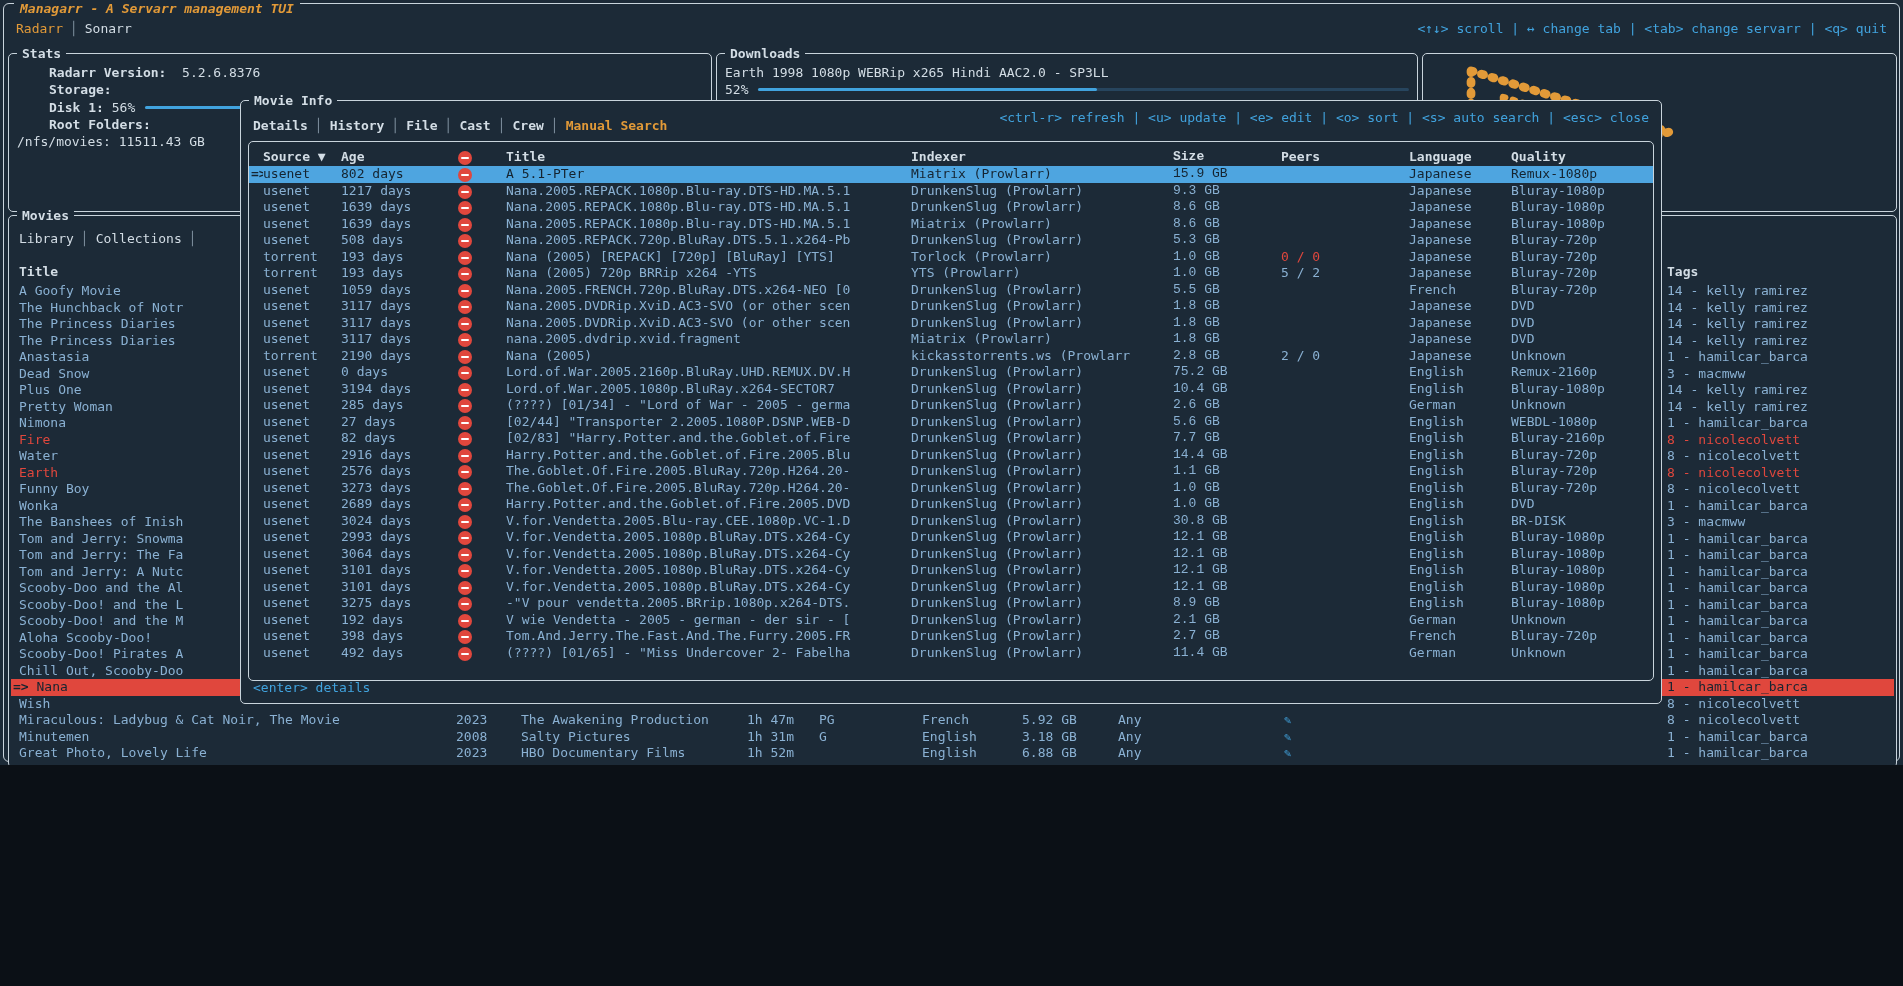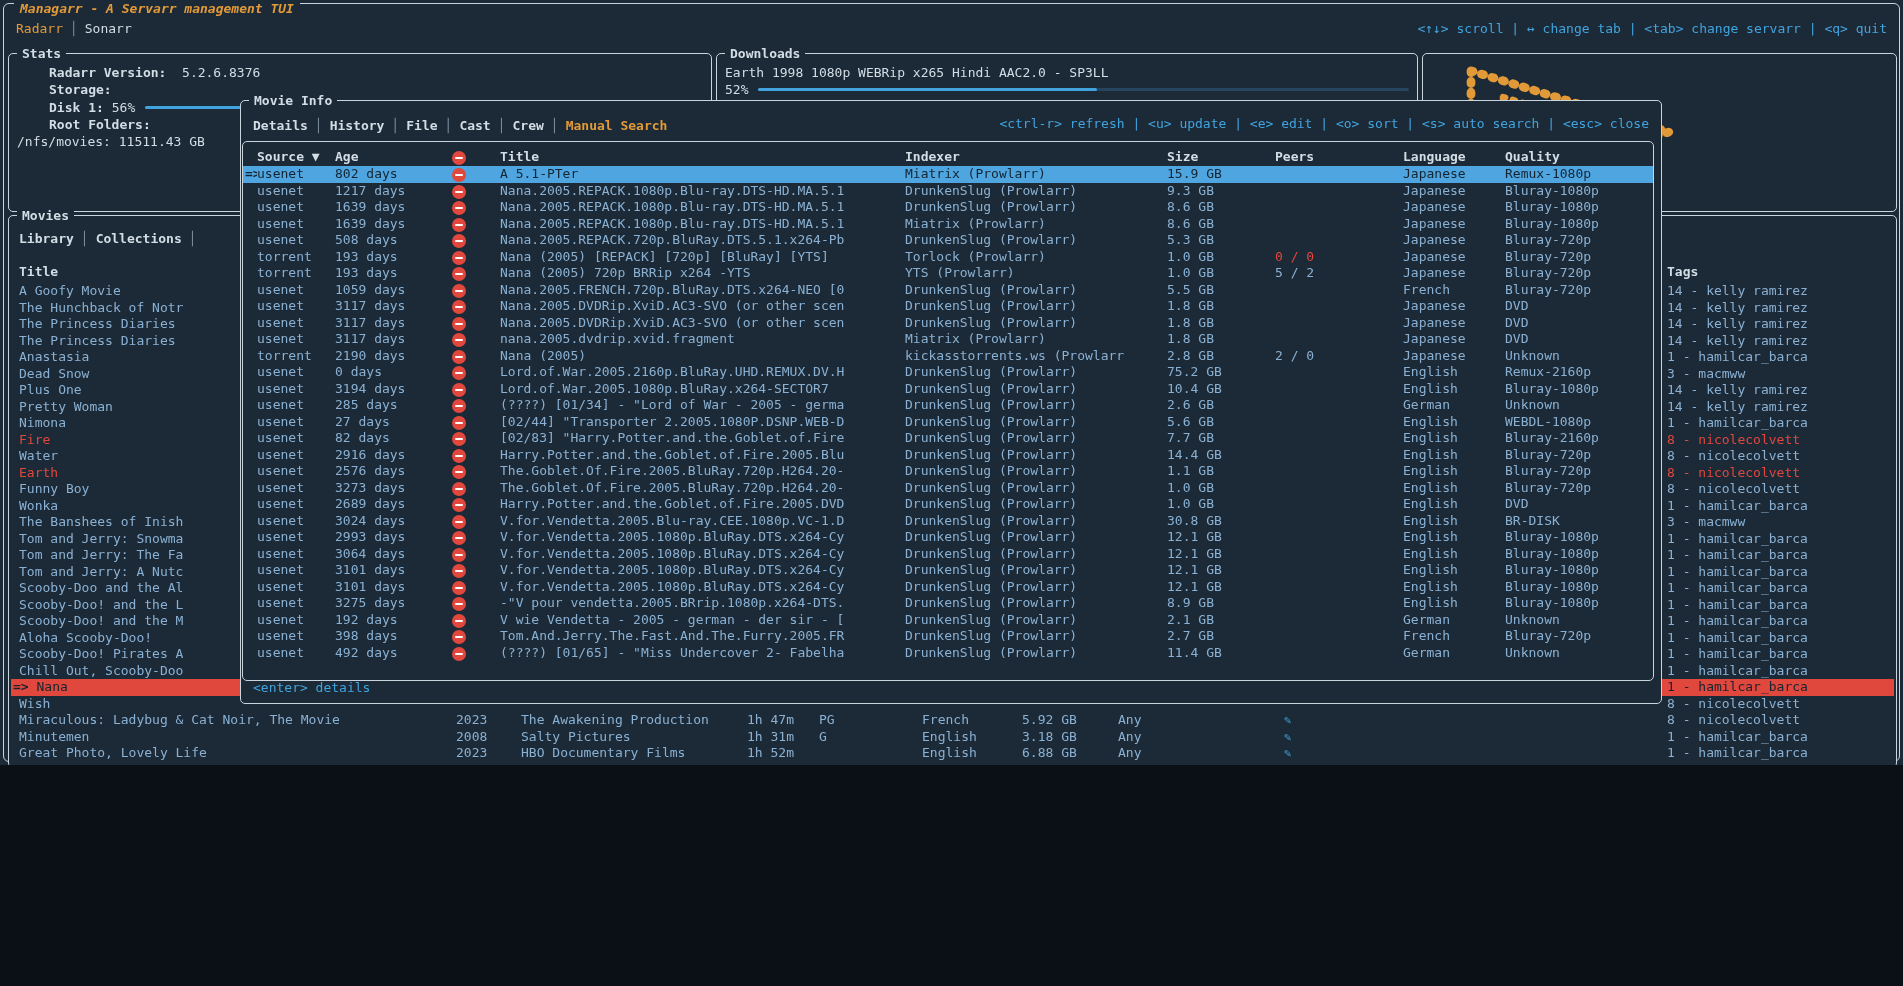--- a/index.html
+++ b/index.html
@@ -36,21 +36,21 @@
   .line{height:17.3px;line-height:17.3px;white-space:nowrap;overflow:hidden;}
   .b{font-weight:bold;color:var(--fg);padding-left:32px;}
   .gaugeline{display:flex;align-items:center;}
   .gpct{margin-left:8px;color:var(--fg);}
   .gauge{flex:1 1 auto;height:3px;background:var(--track);position:relative;margin-left:10px;border-radius:2px;}
   .gauge i{position:absolute;left:0;top:0;bottom:0;background:var(--cyan);border-radius:2px;}
   .logo-panel svg{position:absolute;left:16px;top:4px;}
 
   .movies{left:8px;top:215px;width:1887px;height:551px;}
   .mtabs{position:absolute;left:10px;top:14px;height:17px;line-height:17px;}
-  .mtab{color:var(--fg);font-weight:bold;margin-right:7px;}
+  .mtab{color:var(--fg);font-weight:normal;margin-right:7px;}
   .mtabs .tsep{margin:0 7px 0 0;}
   .mtable{position:absolute;left:2px;right:2px;top:46px;bottom:4px;overflow:hidden;}
   .mrow{display:flex;height:16.5px;line-height:16.5px;}
   .mrow.header{height:19px;line-height:19px;margin-bottom:2px;}
   .mrow.header .mc{color:var(--fg);font-weight:bold;}
   .mc{overflow:hidden;white-space:nowrap;box-sizing:border-box;flex:0 0 auto;color:var(--steel);padding-left:8px;}
   .m-title{width:437px;}
   .m-year{width:65px;}
   .m-studio{width:226px;}
   .m-runtime{width:72px;}
@@ -67,34 +67,34 @@
   .mrow.sel .mc{color:var(--darktext);}
   .mrow.sel .m-title{padding-left:2px;}
   .pfx{font-weight:bold;}
   .pencil{color:var(--cyan);font-size:12px;}
 
   .modal{position:absolute;left:240px;top:100px;width:1420px;height:602px;border:1px solid var(--border);
          border-radius:5px;background:var(--bg);z-index:10;}
   .modal-tabs{position:absolute;left:12px;top:16px;height:17px;line-height:17px;}
   .dtab{color:var(--fg);font-weight:bold;}
   .dtab.on{color:var(--orange);}
-  .modal-help{position:absolute;right:12px;top:14px;height:17px;line-height:17px;color:var(--cyan);}
-  .inner{position:absolute;left:1px;right:7px;top:40px;height:532px;border:1px solid var(--border);
+  .modal-help{position:absolute;right:12px;top:8px;height:17px;line-height:17px;color:var(--cyan);}
+  .inner{position:absolute;left:7px;right:7px;top:40px;height:532px;border:1px solid var(--border);
          border-radius:5px;overflow:hidden;background:var(--bg);padding-top:6px;box-sizing:content-box;}
   .xrow{display:flex;height:16.5px;line-height:16.5px;}
   .xrow.header{height:18px;line-height:18px;}
   .xrow.header .xc{color:var(--fg);font-weight:bold;}
   .xc{overflow:hidden;white-space:nowrap;box-sizing:border-box;flex:0 0 auto;color:var(--steel);}
   .x-prefix{width:14px;padding-left:2px;font-weight:bold;}
   .x-source{width:78px;}
   .x-age{width:115px;}
   .x-icon{width:50px;padding-left:2px;}
   .x-title{width:405px;}
   .x-indexer{width:262px;}
-  .x-size{width:108px;}
+  .x-size{width:108px;font-family:Liberation Mono, monospace;}
   .x-peers{width:128px;}
   .x-lang{width:102px;}
   .x-quality{flex:1 1 auto;}
   .xrow.sel{background:var(--selblue);}
   .xrow.sel .xc{color:var(--darktext);}
   .redtext{color:var(--red) !important;}
   .reject{display:inline-block;width:14px;height:14px;border-radius:50%;background:var(--red);
           position:relative;vertical-align:middle;margin-top:1px;}
   .reject::after{content:"";position:absolute;left:3px;right:3px;top:6px;height:2px;background:#fff;border-radius:1px;}
   .modal-footer{position:absolute;left:12px;bottom:7px;height:17px;line-height:17px;color:var(--cyan);}

